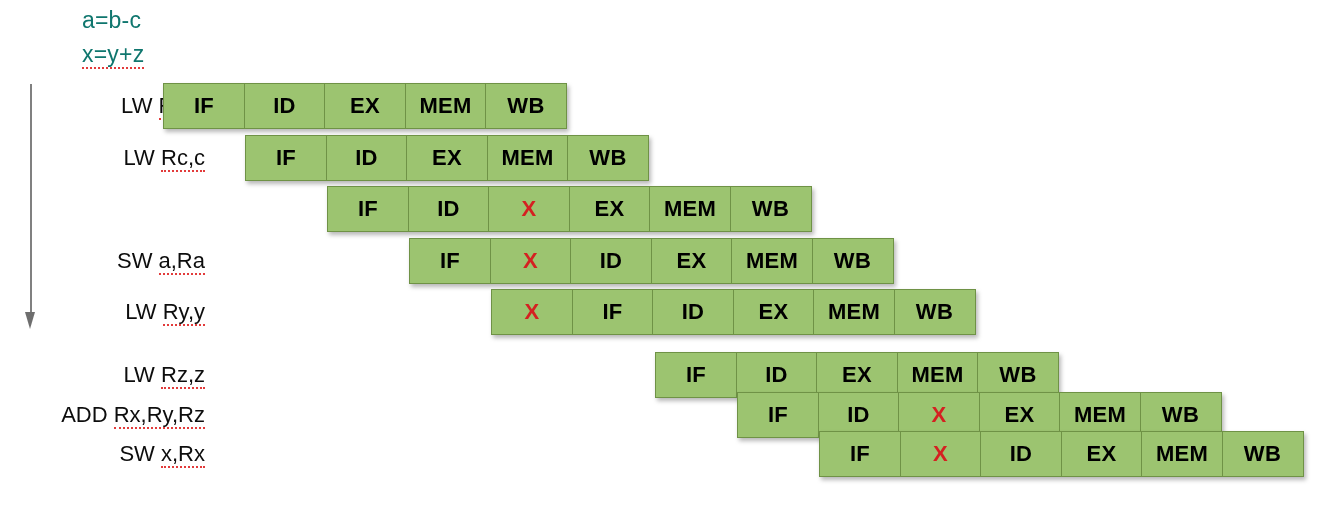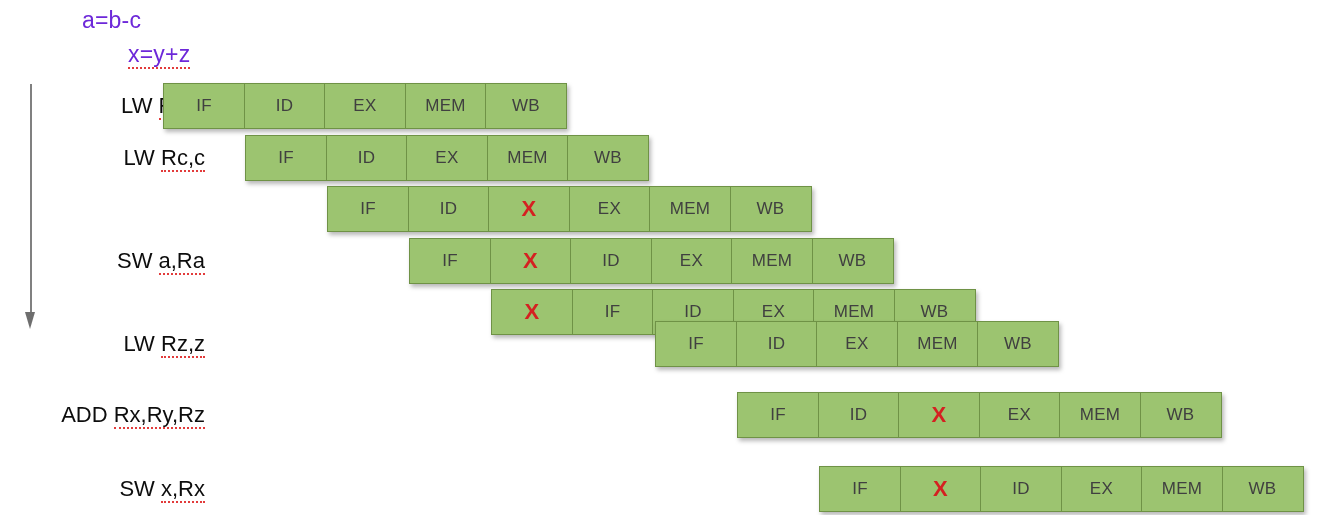--- a/index.html
+++ b/index.html
@@ -10,28 +10,27 @@
     overflow:hidden;
     position:relative;
   }
   #stage{position:absolute;left:0;top:0;width:1328px;height:515px;}
 
   
   .expr{
     position:absolute;
     left:82px;
     font-size:23px;
-    color:#6d28d9;
+    color:#0f766e;
     letter-spacing:.2px;
     white-space:nowrap;
   }
   .expr .sq{
     border-bottom:2px dotted #e23b3b;
     padding-bottom:0px;
-    margin-left:46px;
   }
   #expr1{top:7px;}
   #expr2{top:41px;}
 
   
   #flow-arrow{
     position:absolute;
     left:24px;top:84px;
     width:14px;height:250px;
   }
@@ -69,23 +68,23 @@
   }
   .cell{
     width:82px;height:46px;
     box-sizing:border-box;
     background:#9CC470;
     border:1.5px solid #6f9246;
     margin-left:-1.5px;
     display:flex;
     align-items:center;
     justify-content:center;
-    font-size:17px;
-    font-weight:normal;
-    color:#404040;
+    font-size:22px;
+    font-weight:bold;
+    color:#000000;
     letter-spacing:.3px;
   }
   .cell:first-child{margin-left:0;}
   .cell.stall{
     color:#D42121;
     font-size:22px;
     font-weight:bold;
   }
 </style>
 </head>
@@ -137,51 +136,52 @@
         <div class="stages" style="left: 409px;">
           <div class="cell">IF</div>
           <div class="cell stall">X</div>
           <div class="cell">ID</div>
           <div class="cell">EX</div>
           <div class="cell">MEM</div>
           <div class="cell">WB</div>
         </div>
       </div>
       <div class="row" style="top: 289px; width: 1328px;">
+        <div class="row-label">LW <span class="sq">Ry,y</span></div>
         <div class="stages" style="left: 491px;">
           <div class="cell stall">X</div>
           <div class="cell">IF</div>
           <div class="cell">ID</div>
           <div class="cell">EX</div>
           <div class="cell">MEM</div>
           <div class="cell">WB</div>
         </div>
       </div>
-      <div class="row" style="top: 321px; width: 1124px;">
+      <div class="row" style="top: 352px; width: 1124px;">
         <div class="row-label">LW <span class="sq">Rz,z</span></div>
         <div class="stages" style="left: 655px;">
           <div class="cell">IF</div>
           <div class="cell">ID</div>
           <div class="cell">EX</div>
           <div class="cell">MEM</div>
           <div class="cell">WB</div>
         </div>
       </div>
       <div class="row" style="top: 392px; width: 1224px;">
         <div class="row-label">ADD <span class="sq">Rx,Ry,Rz</span></div>
         <div class="stages" style="left: 737px;">
           <div class="cell">IF</div>
           <div class="cell">ID</div>
           <div class="cell stall">X</div>
           <div class="cell">EX</div>
           <div class="cell">MEM</div>
           <div class="cell">WB</div>
         </div>
       </div>
-      <div class="row" style="top: 466px; width: 1088px;">
+      <div class="row" style="top: 431px; width: 1088px;">
         <div class="row-label">SW <span class="sq">x,Rx</span></div>
         <div class="stages" style="left: 819px;">
           <div class="cell">IF</div>
           <div class="cell stall">X</div>
           <div class="cell">ID</div>
           <div class="cell">EX</div>
           <div class="cell">MEM</div>
           <div class="cell">WB</div>
         </div>
       </div>

